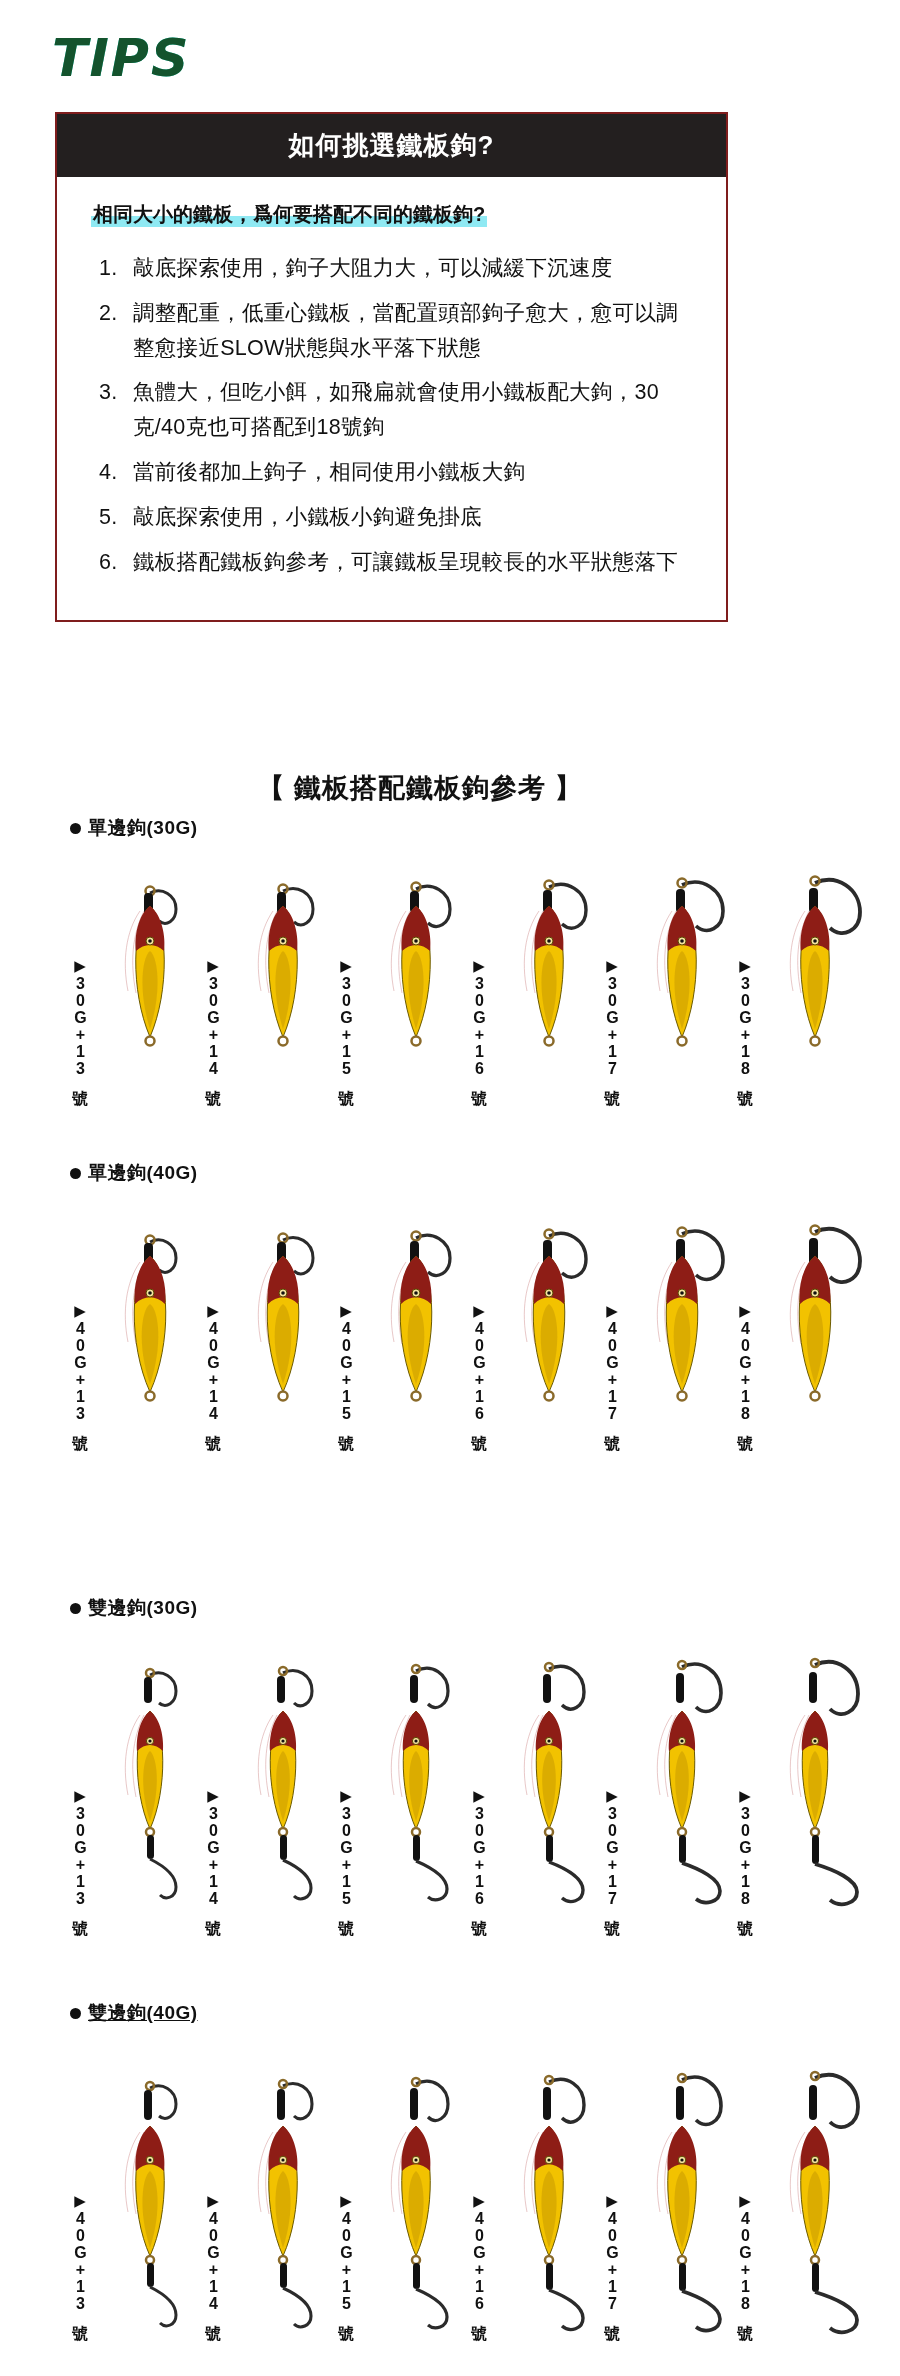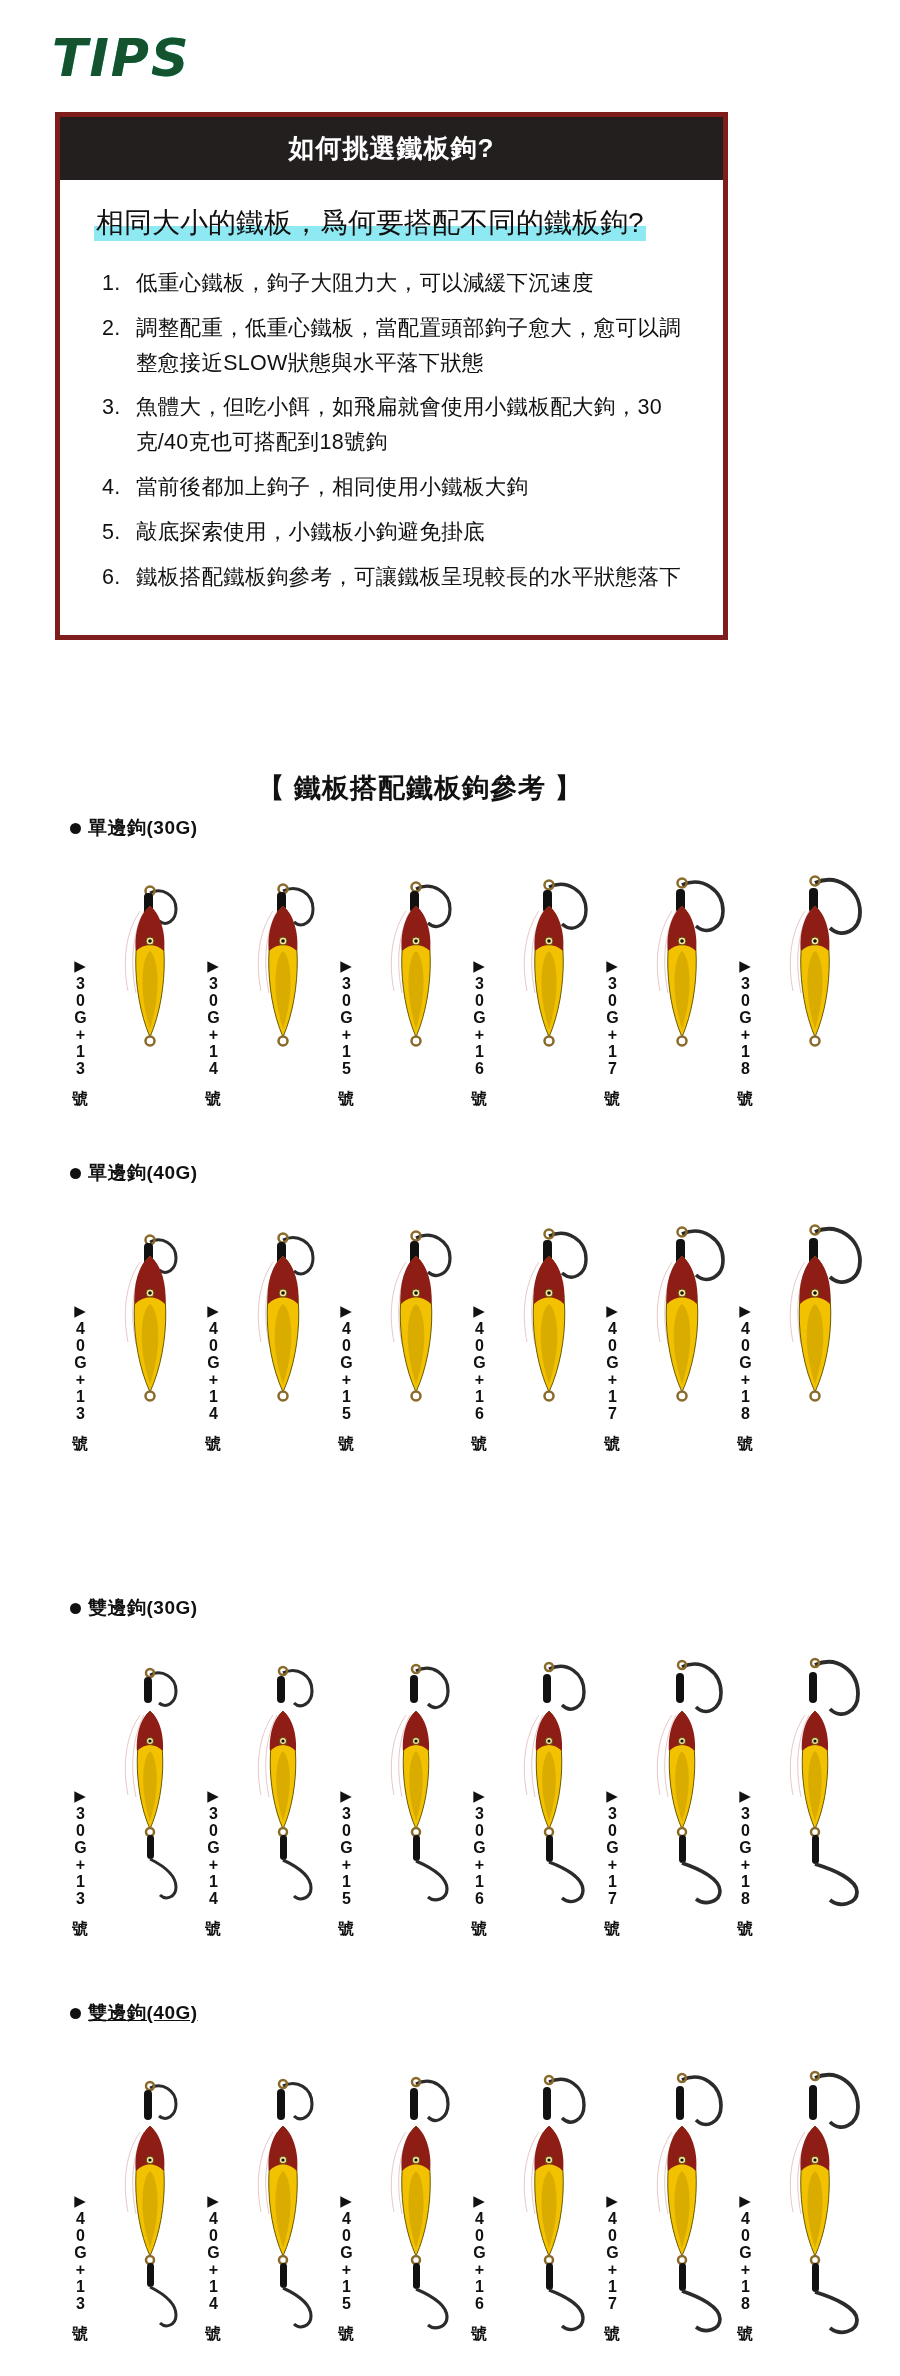--- a/index.html
+++ b/index.html
@@ -33,38 +33,38 @@
     line-height: 1;
     text-shadow: 0 0 0 #2fe0d0;
   }
 
   
   .tips-card {
     position: absolute;
     left: 55px;
     top: 112px;
     width: 673px;
-    border: 5px solid #7f1d1d;
+    border: 2px solid #7f1d1d;
     background: #fff;
   }
   .tips-card-header {
     background: #231f1f;
     color: #fff;
     text-align: center;
     font-size: 26px;
     font-weight: bold;
     letter-spacing: 1px;
     padding: 14px 0 14px 0;
   }
   .tips-card-body {
     padding: 22px 34px 30px 34px;
   }
   .tips-lead {
-    font-size: 28px;
-    font-weight: normal;
+    font-size: 20px;
+    font-weight: bold;
     line-height: 1.5;
     margin: 0 0 10px 0;
     display: inline-block;
     background: linear-gradient(to bottom, rgba(255,255,255,0) 56%, #8fe9f3 56%, #8fe9f3 92%, rgba(255,255,255,0) 92%);
     padding: 0 2px;
   }
   ol.tips-list {
     margin: 12px 0 0 0;
     padding: 0 0 0 8px;
     list-style: none;
@@ -178,21 +178,21 @@
 
 <div class="page">
 
   <div class="tips-logo">TIPS</div>
 
   <div class="tips-card">
     <div class="tips-card-header">如何挑選鐵板鉤?</div>
     <div class="tips-card-body">
       <div><span class="tips-lead">相同大小的鐵板，爲何要搭配不同的鐵板鉤?</span></div>
       <ol class="tips-list">
-        <li>低重心鐵板，鉤子大阻力大，可以減緩下沉速度</li>
+        <li>敲底探索使用，鉤子大阻力大，可以減緩下沉速度</li>
         <li>調整配重，低重心鐵板，當配置頭部鉤子愈大，愈可以調整愈接近SLOW狀態與水平落下狀態</li>
         <li>魚體大，但吃小餌，如飛扁就會使用小鐵板配大鉤，30克/40克也可搭配到18號鉤</li>
         <li>當前後都加上鉤子，相同使用小鐵板大鉤</li>
         <li>敲底探索使用，小鐵板小鉤避免掛底</li>
         <li>鐵板搭配鐵板鉤參考，可讓鐵板呈現較長的水平狀態落下</li>
       </ol>
     </div>
   </div>
 
   <div class="section-title">【 鐵板搭配鐵板鉤參考 】</div>

